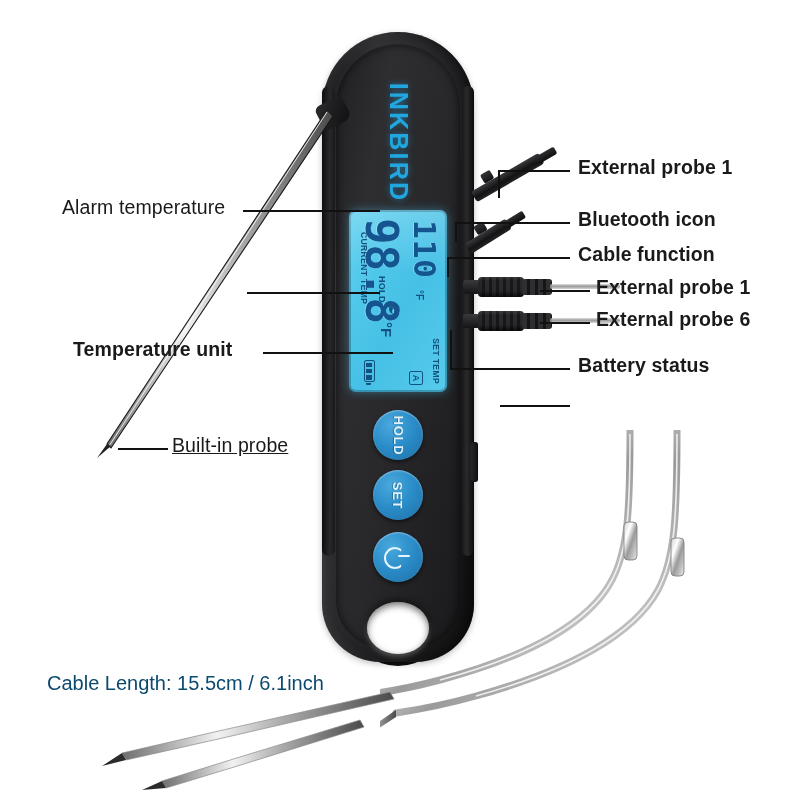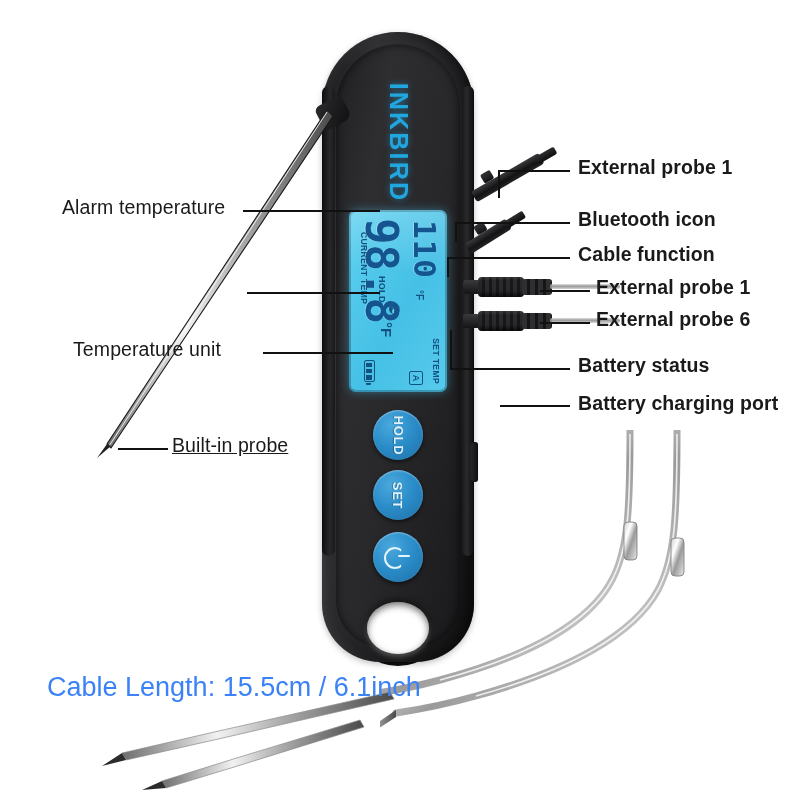--- a/index.html
+++ b/index.html
@@ -285,21 +285,21 @@
     background:linear-gradient(180deg,#dcdcdc,#8f8f8f 45%,#cfcfcf);
     opacity:.9;
   }
 
   
   .cables{position:absolute;left:380px;top:430px;width:420px;height:370px;}
 
   
   .caption{
     position:absolute;left:47px;top:672px;
-    font-size:27px;color:#3b82f6;white-space:nowrap;
+    font-size:20px;color:#0c4a6e;white-space:nowrap;
   }
 </style>
 </head>
 <body>
 
 <div id="stage">
 
   <div class="device">
     <div class="faceplate"></div>
     <div class="rail-l"></div>
@@ -437,25 +437,24 @@
 
   <div class="lead" style="left:540px;top:290px;width:50px;"></div>
   <div class="lead" style="left:540px;top:322px;width:50px;"></div>
 
   <div class="lead" style="left:450px;top:368px;width:120px;"></div>
   <div class="lead v" style="left:450px;top:330px;height:38px;"></div>
 
   <div class="lead" style="left:500px;top:405px;width:70px;"></div>
 
   <div class="label left" style="left:62px;top:198px;">Alarm temperature</div>
-  <div class="label left" style="left:73px;top:340px;">Temperature unit</div>
+  <div class="label left" style="left:73px;top:340px;font-weight:bold;">Temperature unit</div>
   <div class="label left" style="left:172px;top:436px;text-decoration:underline;">Built-in probe</div>
 
   <div class="label right" style="left:578px;top:158px;">External probe 1</div>
   <div class="label right" style="left:578px;top:210px;">Bluetooth icon</div>
   <div class="label right" style="left:578px;top:245px;">Cable function</div>
   <div class="label right" style="left:596px;top:278px;">External probe 1</div>
   <div class="label right" style="left:596px;top:310px;">External probe 6</div>
   <div class="label right" style="left:578px;top:356px;">Battery status</div>
-  <div class="label right" style="left:578px;top:394px;">Battery charging port</div>
 
   <div class="caption">Cable Length: 15.5cm / 6.1inch</div>
 </div>
 
 </body></html>

